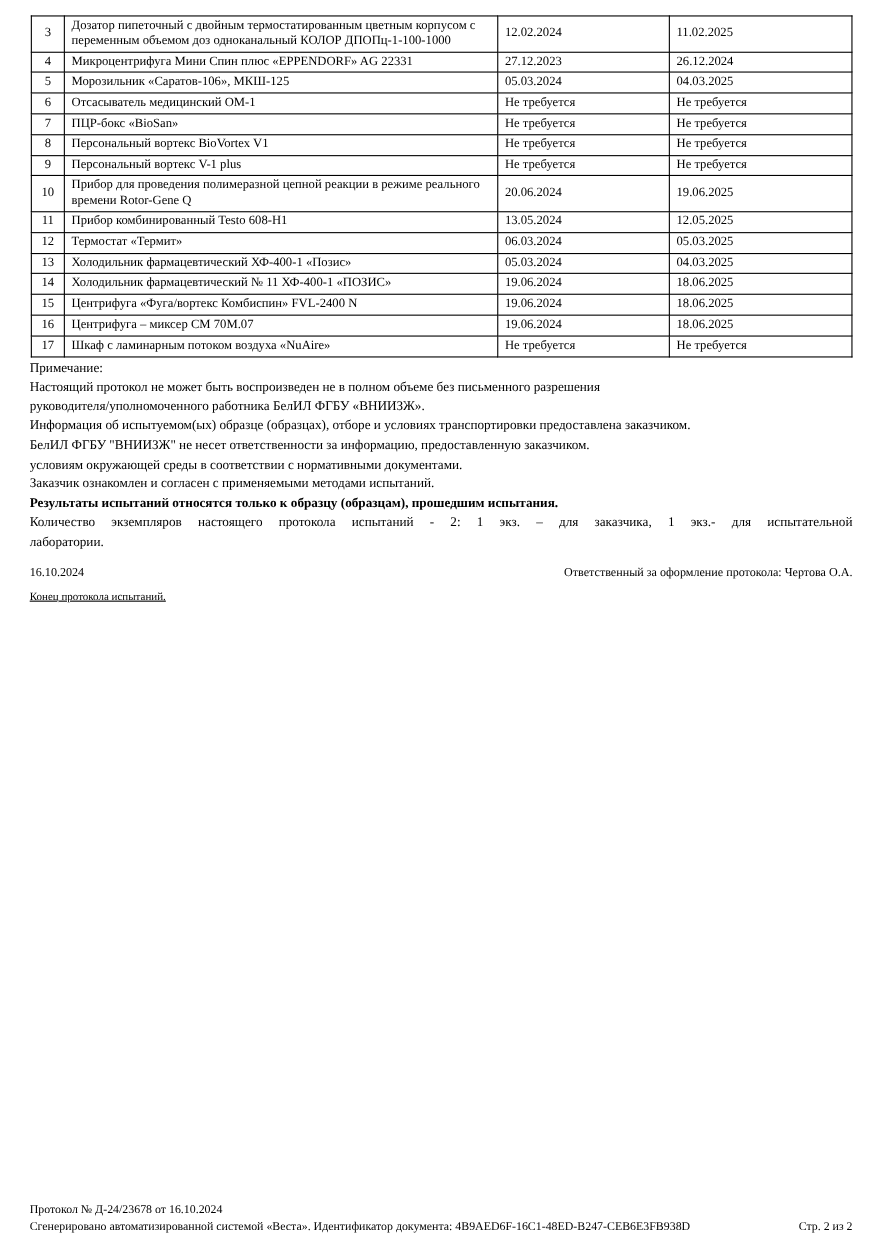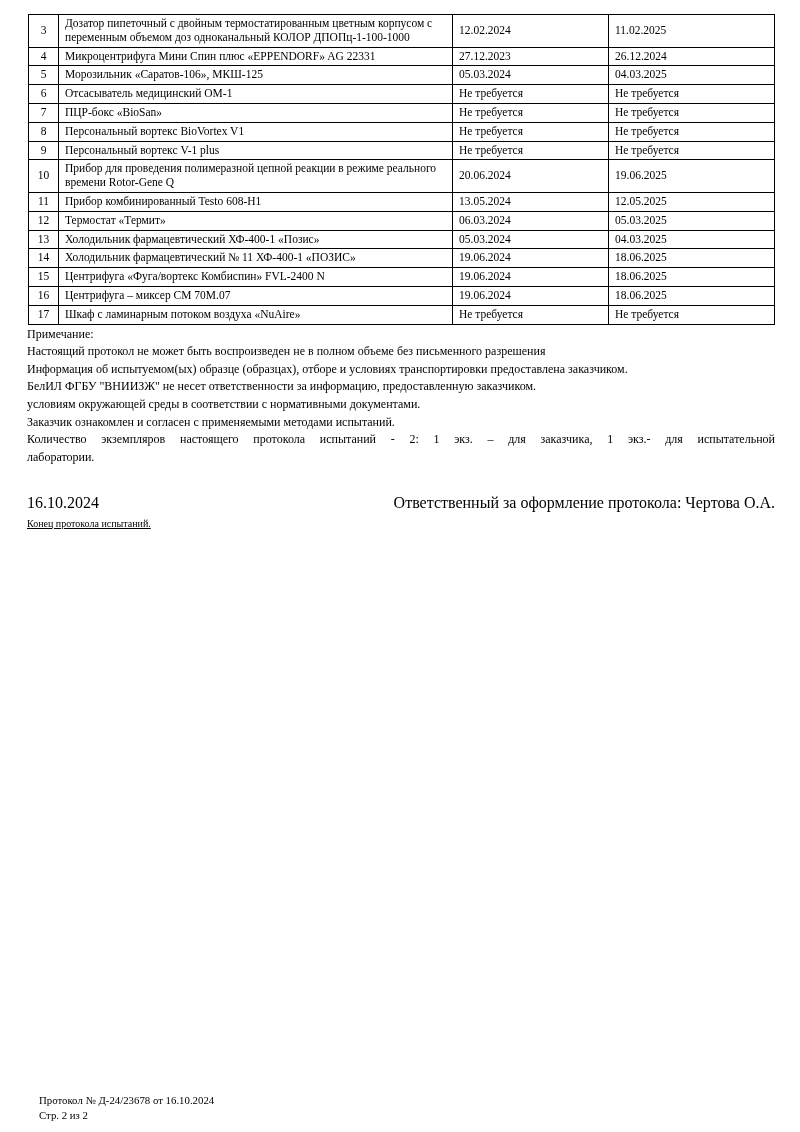--- a/index.html
+++ b/index.html
@@ -35,36 +35,36 @@
   .notes {
     margin-top: 1px;
     width: 748px;
     font-size: 12px;
     line-height: 17.6px;
   }
   .note-line { white-space: normal; }
   .note-line.bold { font-weight: bold; }
   .note-line.justify { text-align: justify; text-align-last: justify; }
   .sig-row {
-    margin-top: 28px;
+    margin-top: 12px;
     width: 748px;
     display: flex;
     justify-content: space-between;
-    font-size: 16px;
+    font-size: 11px;
     line-height: 17.6px;
   }
   .end-line {
     font-size: 10px;
     line-height: 18px;
     margin-top: 3px;
     text-decoration: underline;
   }
   .footer {
     position: absolute;
-    left: 39px;
+    left: 27px;
     right: 25px;
     bottom: 10px;
     font-size: 10.8px;
     line-height: 13px;
   }
   .footer-row {
     display: flex;
     justify-content: space-between;
     margin-top: 2px;
   }
@@ -187,43 +187,46 @@
     <td class="c-date">Не требуется</td>
   </tr>
 </tbody>
   </table>
 
   <div class="notes" id="notes">
   <div class="note-line">Примечание:</div>
 
   <div class="note-line">Настоящий протокол не может быть воспроизведен не в полном объеме без письменного разрешения</div>
 
+  <div class="note-line">руководителя/уполномоченного работника БелИЛ ФГБУ «ВНИИЗЖ».</div>
 
   <div class="note-line">Информация об испытуемом(ых) образце (образцах), отборе и условиях транспортировки предоставлена заказчиком.</div>
 
   <div class="note-line">БелИЛ ФГБУ "ВНИИЗЖ" не несет ответственности за информацию, предоставленную заказчиком.</div>
 
 
   <div class="note-line">условиям окружающей среды в соответствии с нормативными документами.</div>
 
   <div class="note-line">Заказчик ознакомлен и согласен с применяемыми методами испытаний.</div>
 
+  <div class="note-line bold">Результаты испытаний относятся только к образцу (образцам), прошедшим испытания.</div>
 
   <div class="note-line justify">Количество экземпляров настоящего протокола испытаний - 2: 1 экз. – для заказчика, 1 экз.- для испытательной</div>
 
   <div class="note-line">лаборатории.</div>
 </div>
 
   <div class="sig-row">
     <span>16.10.2024</span>
     <span>Ответственный за оформление протокола: Чертова О.А.</span>
   </div>
 
   <div class="end-line">Конец протокола испытаний.</div>
 
   <div class="footer">
     <div>Протокол № Д-24/23678 от 16.10.2024</div>
     <div class="footer-row">
+      <span>Сгенерировано автоматизированной системой «Веста». Идентификатор документа: 4B9AED6F-16C1-48ED-B247-CEB6E3FB938D</span>
       <span>Стр. 2 из 2</span>
     </div>
   </div>
 
 </div>
 
 </body></html>

